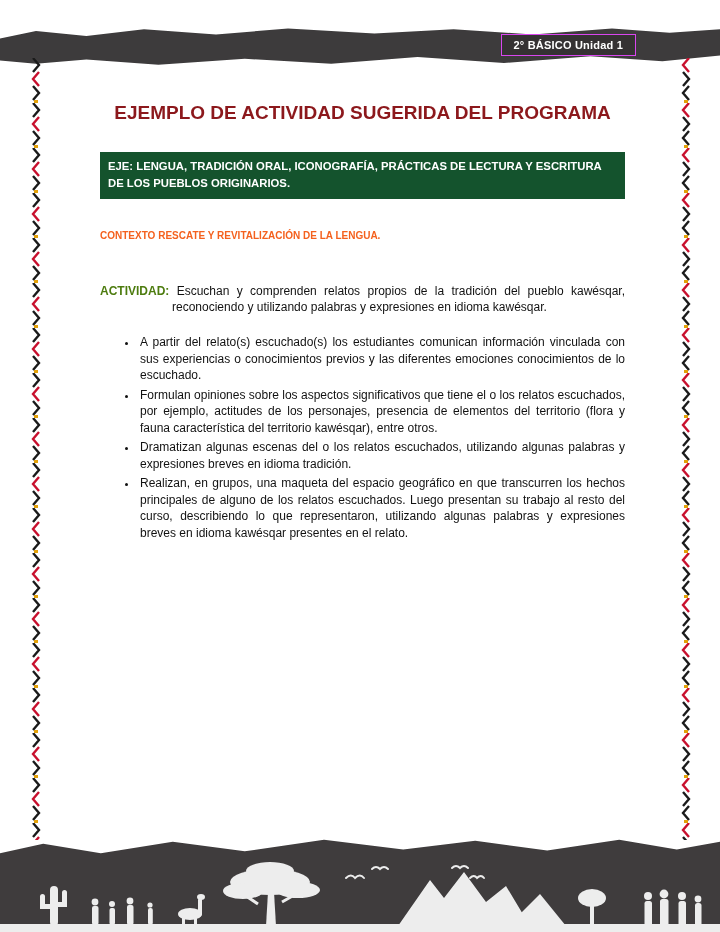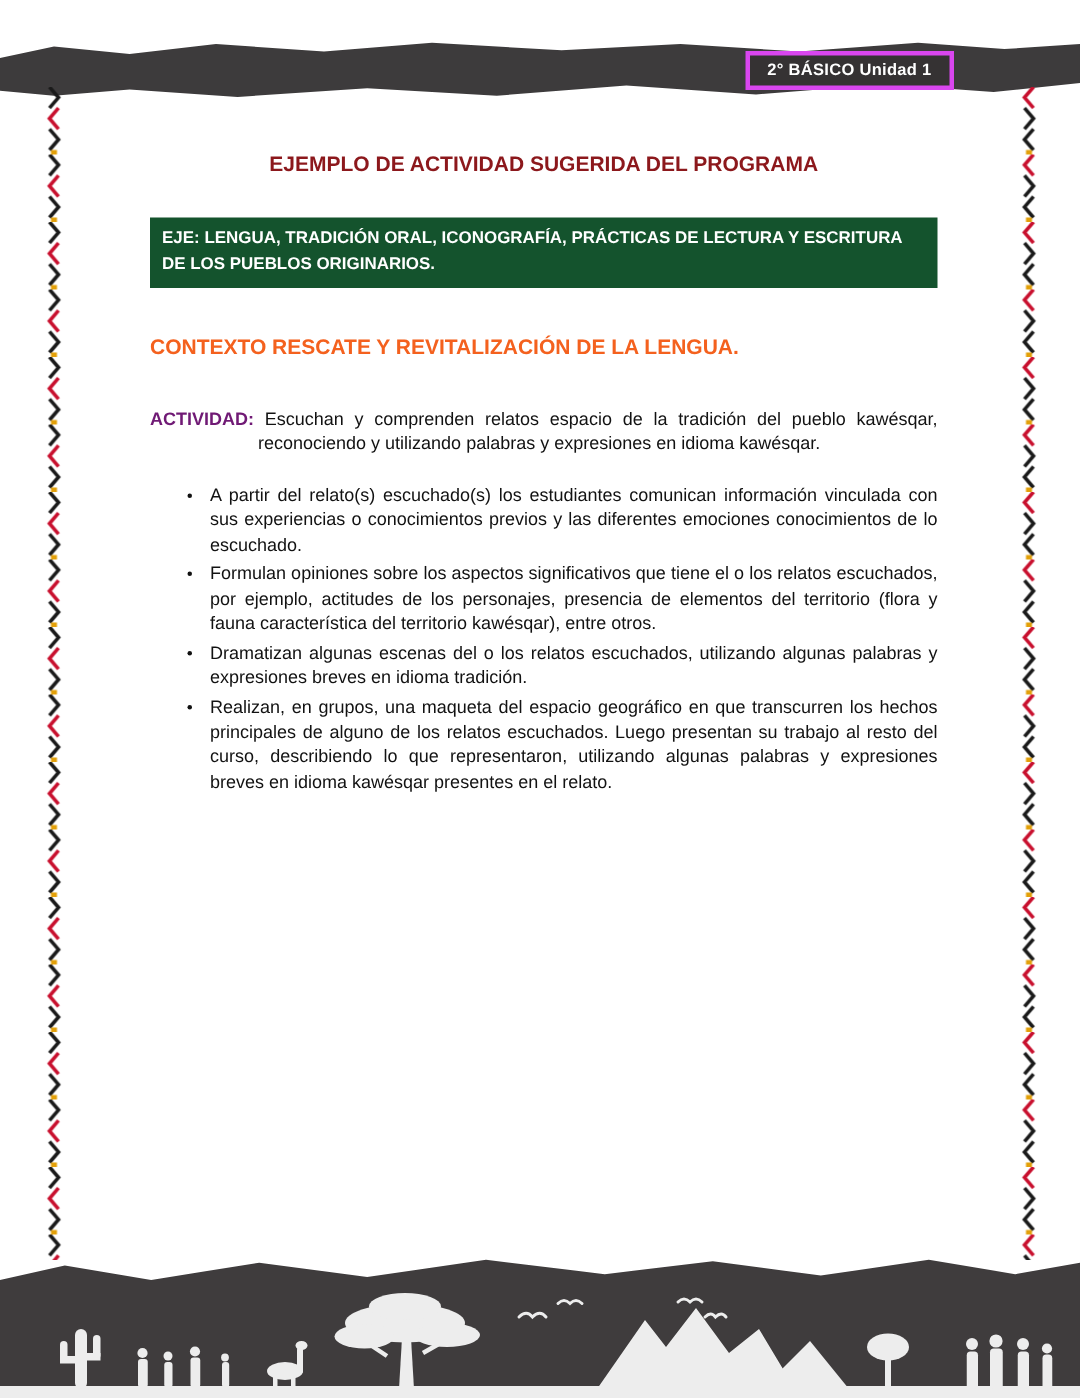--- a/index.html
+++ b/index.html
@@ -12,21 +12,21 @@
 
   
   .top-band{
     position:absolute;top:26px;left:0;width:720px;height:42px;
     background:#3d3b3c;
     clip-path:polygon(0 30%,5% 12%,12% 24%,20% 8%,30% 20%,40% 6%,52% 18%,63% 8%,74% 20%,85% 6%,93% 16%,100% 8%,100% 70%,92% 84%,82% 72%,70% 88%,58% 74%,46% 90%,34% 78%,22% 92%,12% 80%,5% 90%,0 82%);
   }
   .badge{
     position:absolute;top:34px;right:84px;
     background:#353233;color:#ffffff;
-    border:3px solid #d946ef;
+    border:1px solid #d946ef;
     font-size:11px;font-weight:bold;
     padding:4px 12px;letter-spacing:.2px;
     z-index:3;
   }
   .bottom-band{
     position:absolute;left:0;bottom:0;width:720px;height:96px;
     background:#3f3c3d;
     clip-path:polygon(0 18%,6% 8%,14% 18%,24% 6%,34% 16%,45% 4%,56% 14%,66% 5%,76% 15%,86% 4%,94% 14%,100% 6%,100% 100%,0 100%);
   }
   .scene{position:absolute;left:0;bottom:0;}
@@ -35,38 +35,38 @@
   .border-left{position:absolute;left:29px;top:58px;}
   .border-right{position:absolute;right:27px;top:58px;}
 
   
   .content{
     position:absolute;left:100px;top:100px;width:525px;
     color:#121212;font-size:12px;line-height:1.38;
   }
   h1.title{
     margin:0 0 26px 0;text-align:center;
-    font-size:14px;font-weight:bold;color:#8c181c;
+    font-size:19px;font-weight:bold;color:#8c181c;
   }
   .eje-banner{
     background:#14532d;color:#ffffff;
     font-weight:bold;font-size:11.3px;line-height:1.5;
     padding:6px 10px 7px 8px;
     margin-bottom:30px;
   }
   h2.contexto{
-    margin:0 0 29px 0;
-    font-size:14px;font-weight:bold;color:#f4611e;
+    margin:0 0 40px 0;
+    font-size:10px;font-weight:bold;color:#f4611e;
   }
   .actividad{
     margin:0 0 18px 0;
     padding-left:72px;text-indent:-72px;
     text-align:justify;
   }
-  .actividad .label{font-weight:bold;color:#701a75;}
+  .actividad .label{font-weight:bold;color:#4d7c0f;}
   ul.bullets{
     margin:16px 0 0 0;padding-left:38px;
     list-style:disc;
   }
   ul.bullets li{
     text-align:justify;margin-bottom:3px;
     padding-left:2px;
   }
   ul.bullets li::marker{color:#111;font-size:11px;}
 </style>
@@ -105,21 +105,21 @@
     <rect x="0" y="0" width="14" height="782" fill="url(#texR)"></rect>
   </svg>
 
   <main class="content">
     <h1 class="title">EJEMPLO DE ACTIVIDAD SUGERIDA DEL PROGRAMA</h1>
 
     <div class="eje-banner">EJE: LENGUA, TRADICIÓN ORAL, ICONOGRAFÍA, PRÁCTICAS DE LECTURA Y ESCRITURA DE LOS PUEBLOS ORIGINARIOS.</div>
 
     <h2 class="contexto">CONTEXTO RESCATE Y REVITALIZACIÓN DE LA LENGUA.</h2>
 
-    <p class="actividad"><span class="label">ACTIVIDAD:</span> <span>Escuchan y comprenden relatos espacio de la tradición del pueblo kawésqar, reconociendo y utilizando palabras y expresiones en idioma kawésqar.</span></p>
+    <p class="actividad"><span class="label">ACTIVIDAD:</span> <span>Escuchan y comprenden relatos propios de la tradición del pueblo kawésqar, reconociendo y utilizando palabras y expresiones en idioma kawésqar.</span></p>
 
     <ul class="bullets">
       <li>A partir del relato(s) escuchado(s) los estudiantes comunican información vinculada con sus experiencias o conocimientos previos y las diferentes emociones conocimientos de lo escuchado.</li>
       <li>Formulan opiniones sobre los aspectos significativos que tiene el o los relatos escuchados, por ejemplo, actitudes de los personajes, presencia de elementos del territorio (flora y fauna característica del territorio kawésqar), entre otros.</li>
       <li>Dramatizan algunas escenas del o los relatos escuchados, utilizando algunas palabras y expresiones breves en idioma tradición.</li>
       <li>Realizan, en grupos, una maqueta del espacio geográfico en que transcurren los hechos principales de alguno de los relatos escuchados. Luego presentan su trabajo al resto del curso, describiendo lo que representaron, utilizando algunas palabras y expresiones breves en idioma kawésqar presentes en el relato.</li>
     </ul>
   </main>
 
   <div class="bottom-band">

